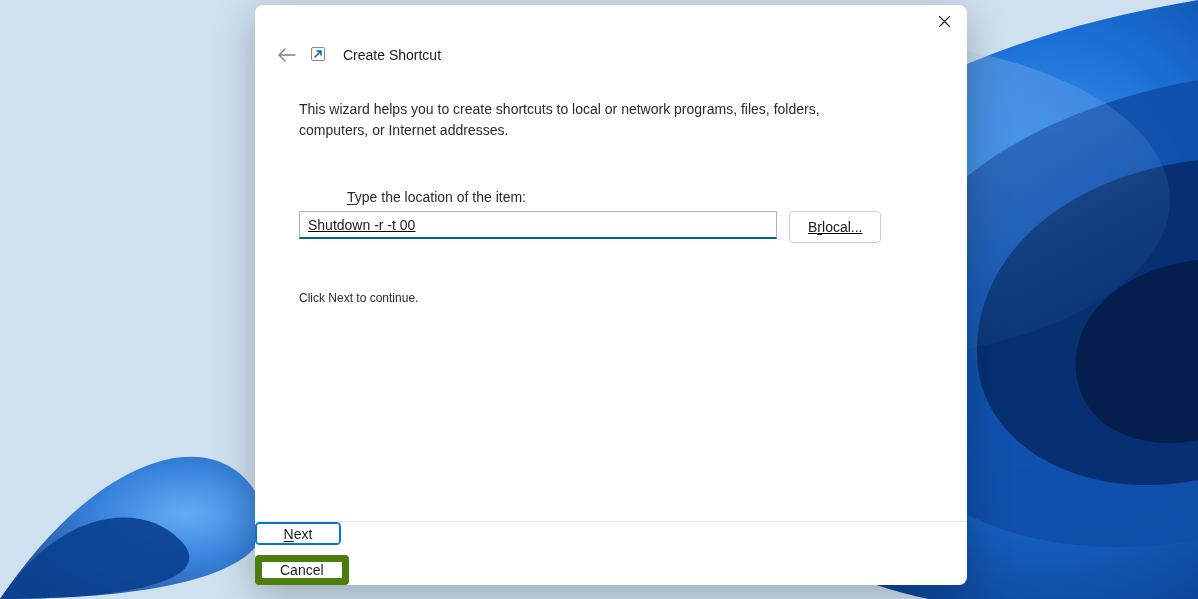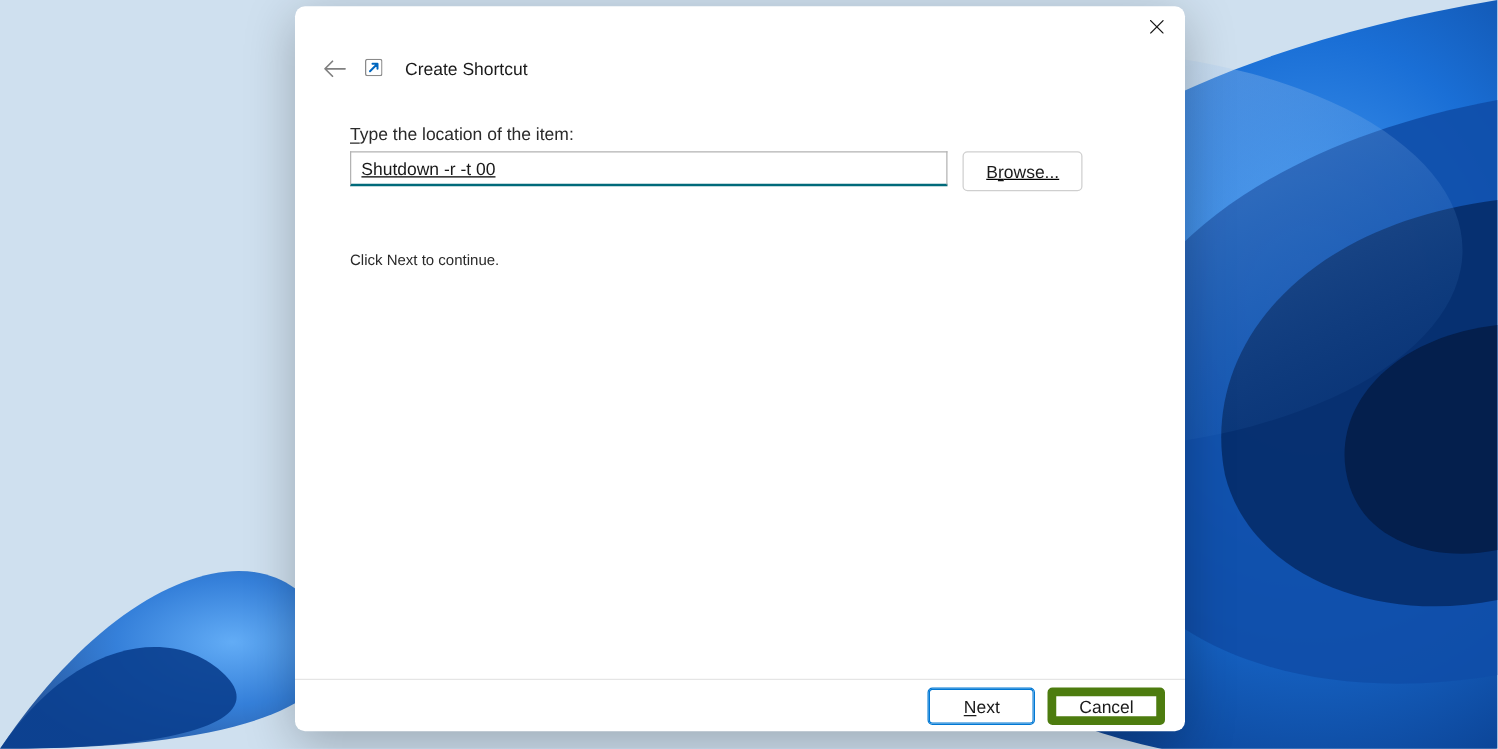--- a/index.html
+++ b/index.html
@@ -12,21 +12,21 @@
       background: linear-gradient(135deg, #d6e4f0 0%, #b8d4ef 50%, #a0c7ea 100%);
     }
     .bg-abstract {
       position: absolute;
       inset: 0;
       overflow: hidden;
       pointer-events: none;
     }
     .dialog {
       position: absolute;
-      left: 236px;
+      left: 255px;
       top: 5px;
       width: 712px;
       height: 580px;
       background: #ffffff;
       border-radius: 8px;
       box-shadow: 0 10px 40px rgba(0,0,0,0.25);
       display: flex;
       flex-direction: column;
     }
     .titlebar {
@@ -89,20 +89,21 @@
       color: #2a2a2a;
       font-size: 14px;
       line-height: 1.5;
       margin-bottom: 48px;
       max-width: 560px;
     }
     .field-label {
       font-size: 14px;
       color: #2a2a2a;
       margin-bottom: 6px;
+      margin-left: 48px;
     }
     .input-row {
       display: flex;
       align-items: flex-start;
       gap: 12px;
       margin-bottom: 48px;
       text-decoration: underline;
     }
     .location-input {
       flex: 0 0 478px;
@@ -125,27 +126,28 @@
       background: #fff;
       border: 1px solid #cfcfcf;
       border-radius: 4px;
       cursor: pointer;
     }
     .continue-text {
       font-size: 12px;
       color: #2a2a2a;
     }
     .footer {
-      height: 42px;
+      height: 64px;
       border-top: 1px solid #e5e5e5;
       display: flex;
-      align-items: center;
+      align-items: flex-start;
       justify-content: flex-end;
       gap: 10px;
       padding: 0 16px 0 0;
+      flex-direction: column;
     }
     .btn {
       height: 30px;
       min-width: 86px;
       padding: 0 18px;
       font-size: 14px;
       font-family: inherit;
       color: #1a1a1a;
       background: #fff;
       border: 7px solid #4d7c0f;
@@ -204,26 +206,27 @@
     <span class="shortcut-icon">
       <svg width="14" height="14" viewBox="0 0 14 14">
         <rect x="0.5" y="0.5" width="13" height="13" rx="1.5" fill="#fff" stroke="#8a8a8a" stroke-width="1"></rect>
         <path d="M4 10 L10 4 M6 4 H10 V8" stroke="#0067c0" stroke-width="1.6" fill="none" stroke-linecap="round" stroke-linejoin="round"></path>
       </svg>
     </span>
     <span class="wizard-title">Create Shortcut</span>
   </div>
 
   <div class="content">
+    <p class="desc">This wizard helps you to create shortcuts to local or network programs, files, folders, computers, or Internet addresses.</p>
 
     <div class="field-label"><span class="u">T</span><span>ype the location of the item:</span></div>
 
     <div class="input-row">
       <input class="location-input" type="text" value="Shutdown -r -t 00" style="">
-      <button class="browse-btn"><span>B</span><span class="u">r</span><span>owse...</span></button>
+      <button class="browse-btn"><span>B</span><span class="u">r</span><span>local...</span></button>
     </div>
 
     <p class="continue-text">Click Next to continue.</p>
   </div>
 
   <div class="footer">
     <button class="btn primary"><span class="u">N</span><span>ext</span></button>
     <button class="btn">Cancel</button>
   </div>
 

